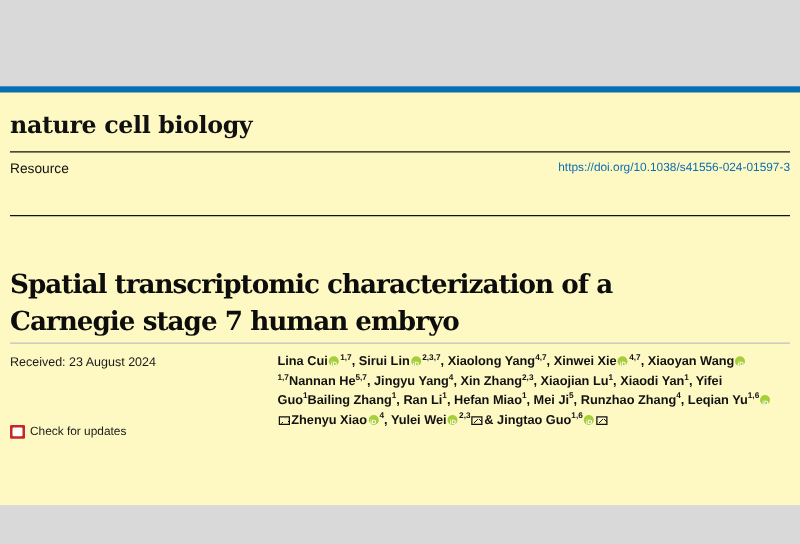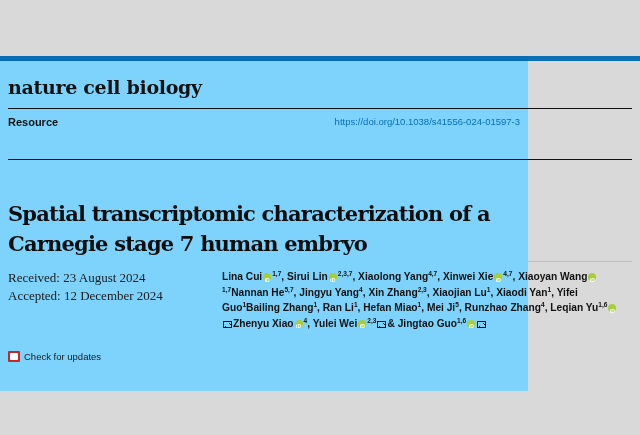--- a/index.html
+++ b/index.html
@@ -9,24 +9,24 @@
   }
   body {
     width: 640px;
     height: 435px;
     overflow: hidden;
     font-family: "Liberation Serif", serif;
   }
   .page {
     position: absolute;
     left: 0;
-    top: 56px;
-    width: 528px;
+    top: 69px;
+    width: 640px;
     height: 335px;
-    background: #7dd3fc;
+    background: #fef9c3;
   }
   .brand-rule {
     position: absolute;
     left: 0;
     top: 0;
     width: 640px;
     height: 5px;
     background: #0a6eb4;
   }
   .journal-title {
@@ -47,21 +47,21 @@
     background: #111111;
   }
   .rule-top { top: 52px; }
   .rule-mid { top: 103px; }
 
   .resource-label {
     position: absolute;
     left: 8px;
     top: 60px;
     font-family: "Liberation Sans", sans-serif;
-    font-weight: bold;
+    font-weight: normal;
     font-size: 11px;
     color: #111111;
   }
   .doi {
     position: absolute;
     right: 8px;
     top: 60px;
     font-family: "Liberation Sans", sans-serif;
     font-size: 9.5px;
     color: #0a6eb4;
@@ -90,38 +90,37 @@
     width: 624px;
     height: 1px;
     background: #bfbfbf;
   }
 
   .meta {
     position: absolute;
     left: 8px;
     top: 213px;
     width: 200px;
-    font-family: Liberation Serif, serif;
-    font-size: 13px;
+    font-family: Liberation Sans, sans-serif;
+    font-size: 10px;
     line-height: 18px;
     color: #1a1a1a;
   }
   .meta div { white-space: nowrap; }
 
   .check-updates {
     position: absolute;
     left: 8px;
     top: 271px;
     display: flex;
     align-items: center;
     gap: 4px;
     font-family: "Liberation Sans", sans-serif;
     font-size: 9.5px;
     color: #1a1a1a;
-    margin-top: 24px;
   }
   .cu-icon {
     width: 12px;
     height: 11px;
     background: #c62828;
     border-radius: 1px;
     position: relative;
     display: inline-block;
   }
   .cu-icon::after {
@@ -213,21 +212,20 @@
   <a class="doi" href="#">https://doi.org/10.1038/s41556-024-01597-3</a>
 
   <div class="thin-rule rule-mid"></div>
 
   <h1 class="article-title">Spatial transcriptomic characterization of a Carnegie stage 7 human embryo</h1>
 
   <div class="rule-mid2"></div>
 
   <div class="meta">
     <div>Received: 23 August 2024</div>
-    <div>Accepted: 12 December 2024</div>
   </div>
 
   <div class="check-updates">
     <span class="cu-icon"></span>
     <span>Check for updates</span>
   </div>
 
   <div class="authors">
     <span>Lina Cui</span><span class="orcid"></span><sup>1,7</sup><span>, Sirui Lin</span><span class="orcid"></span><sup>2,3,7</sup><span>, Xiaolong Yang</span><sup>4,7</sup><span>, Xinwei Xie</span><span class="orcid"></span><sup>4,7</sup><span>, Xiaoyan Wang</span><span class="orcid"></span><sup>1,7</sup><span>Nannan He</span><sup>5,7</sup><span>, Jingyu  Yang</span><sup>4</sup><span>, Xin Zhang</span><sup>2,3</sup><span>, Xiaojian Lu</span><sup>1</sup><span>, Xiaodi Yan</span><sup>1</sup><span>, Yifei Guo</span><sup>1</sup><span>Bailing Zhang</span><sup>1</sup><span>, Ran Li</span><sup>1</sup><span>, Hefan Miao</span><sup>1</sup><span>, Mei Ji</span><sup>5</sup><span>, Runzhao Zhang</span><sup>4</sup><span>, Leqian Yu</span><sup>1,6</sup><span class="orcid"></span><span class="envelope"></span><span>Zhenyu Xiao</span><span class="orcid"></span><sup>4</sup><span>, Yulei  Wei</span><span class="orcid"></span><sup>2,3</sup><span class="envelope"></span><span>&amp; Jingtao Guo</span><sup>1,6</sup><span class="orcid"></span><span class="envelope"></span>
   </div>

